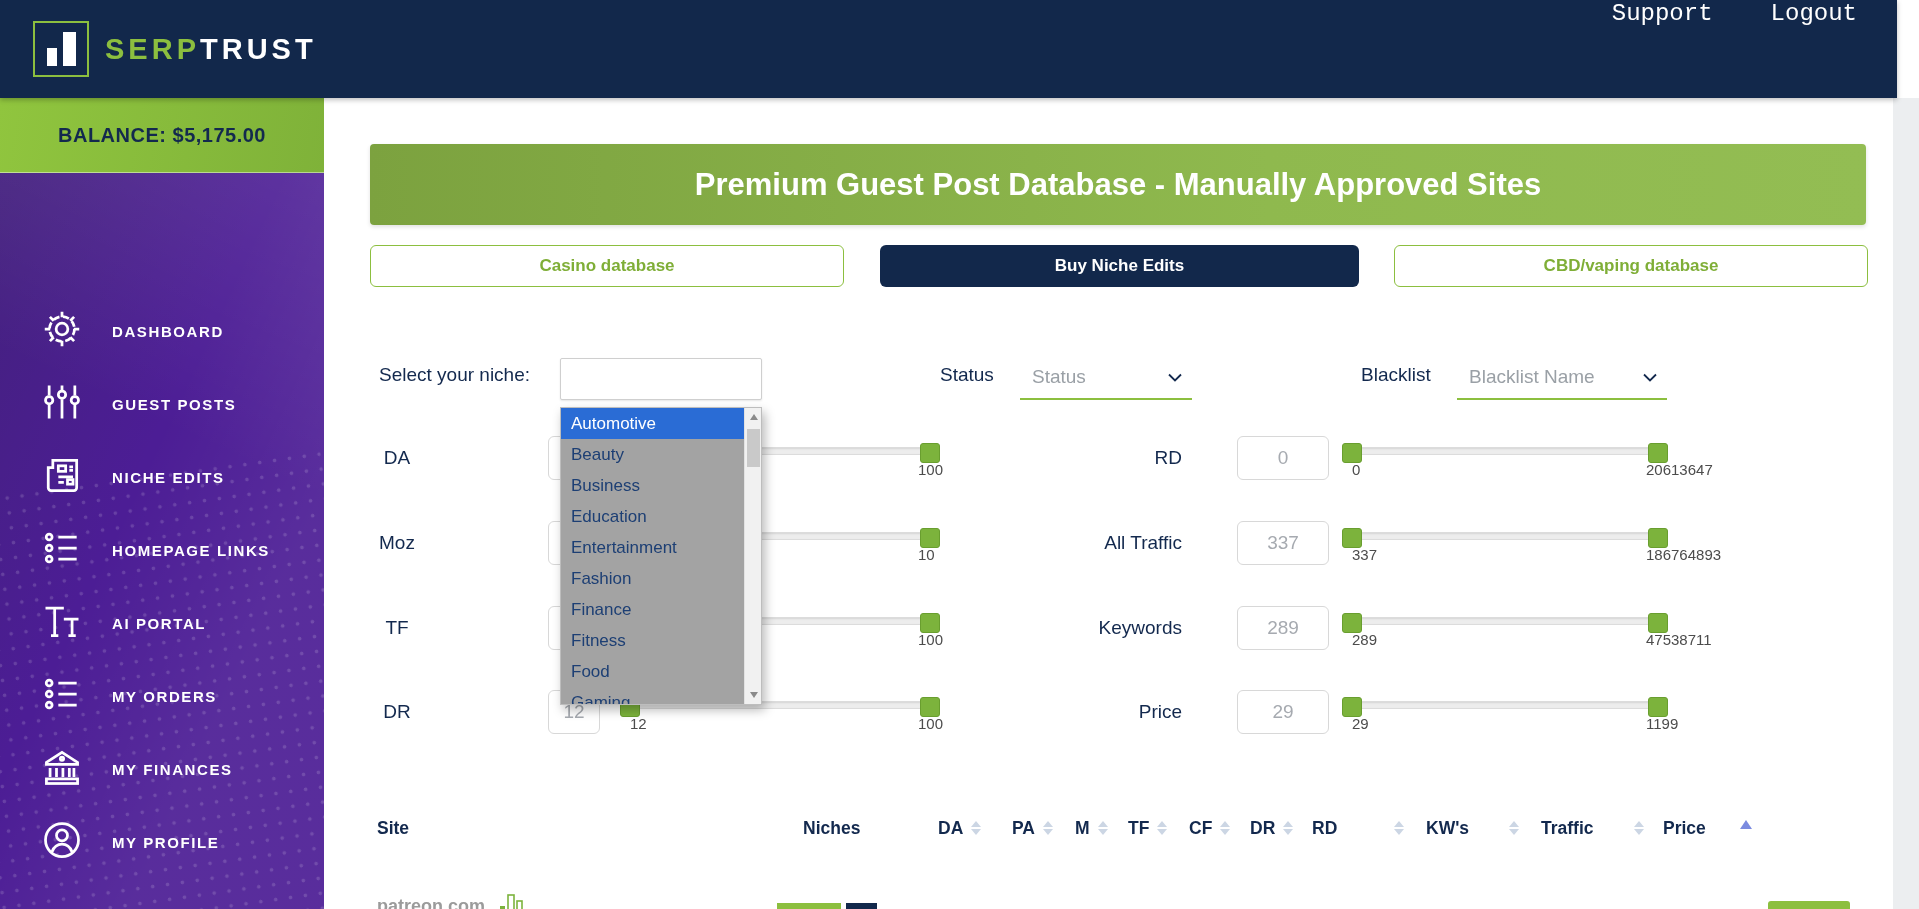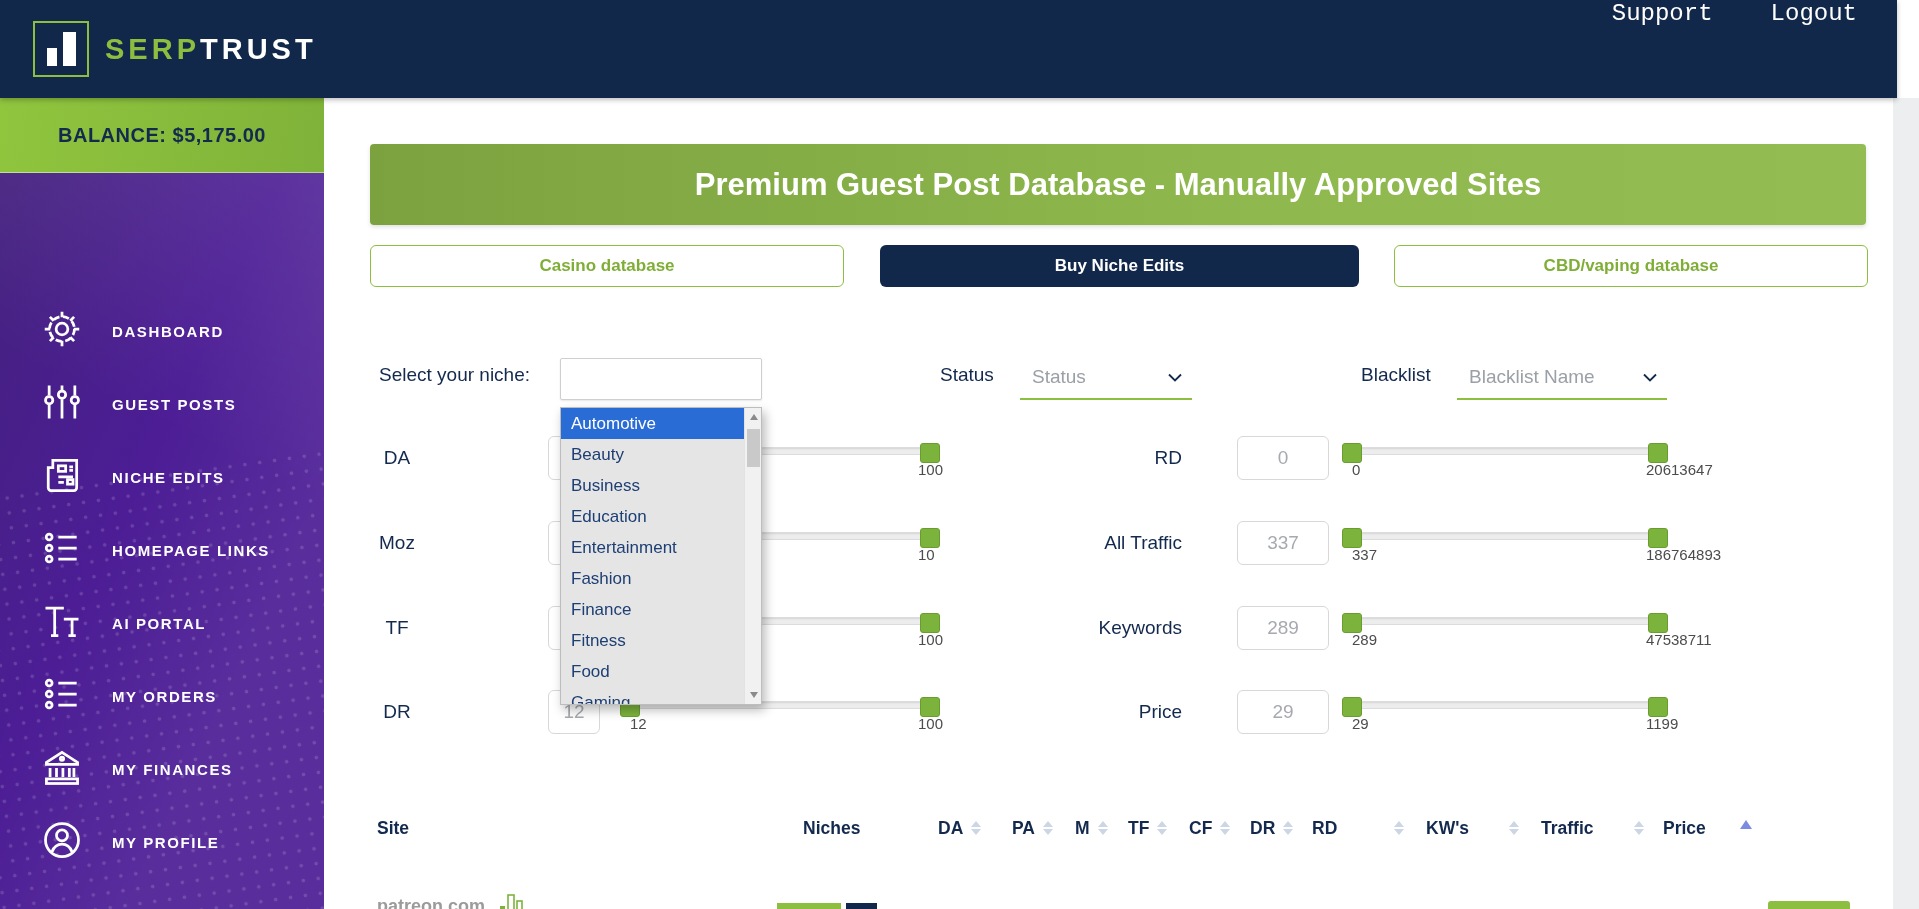--- a/index.html
+++ b/index.html
@@ -78,21 +78,21 @@
            border-radius:4px; box-shadow:inset 0 1px 2px rgba(0,0,0,.10); }
   .handle { position:absolute; top:8px; width:20px; height:20px; background:#7cb33c; border:1px solid #699e2f;
             border-radius:3px; cursor:pointer; }
   .handle.hl { left:-10px; } .handle.hr { right:-10px; }
   .smin { position:absolute; left:0; top:26px; font-size:15px; color:#4c4c4c; }
   .smax { position:absolute; left:calc(100% - 12px); top:26px; font-size:15px; color:#4c4c4c; white-space:nowrap; }
 
   
   .combo { position:absolute; left:236px; top:260px; width:202px; height:42px; background:#fff;
            border:1px solid #cfcfcf; border-radius:2px; box-shadow:0 1px 2px rgba(0,0,0,.10); z-index:11; }
-  .listbox { position:absolute; left:236px; top:309px; width:202px; height:298px; background:#e5e5e5;
+  .listbox { position:absolute; left:236px; top:309px; width:202px; height:298px; background:#a3a3a3;
              border:1px solid #bdbdbd; box-shadow:3px 5px 10px rgba(0,0,0,.28); z-index:11; overflow:hidden; }
   .opt { height:31px; line-height:31px; padding-left:10px; width:185px; font-size:17px; color:#1d3f74; cursor:pointer; }
   .opt.selected { background:#2a6cd5; color:#fff; }
   .lb-scroll { position:absolute; right:0; top:0; width:17px; height:100%; background:#f1f1f1; border-left:1px solid #e2e2e2; }
   .sc-btn { position:absolute; left:0; width:17px; height:18px; display:flex; align-items:center; justify-content:center; cursor:pointer; }
   .sc-up { top:0; } .sc-down { bottom:0; }
   .tri-up { width:0; height:0; border-left:4px solid transparent; border-right:4px solid transparent; border-bottom:6px solid #8a8a8a; }
   .tri-dn { width:0; height:0; border-left:4px solid transparent; border-right:4px solid transparent; border-top:6px solid #8a8a8a; }
   .sc-thumb { position:absolute; left:2px; top:21px; width:13px; height:38px; background:#c9c9c9; cursor:pointer; }
 

